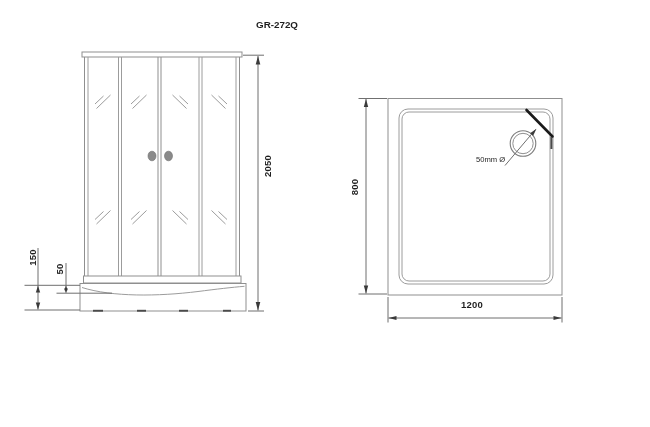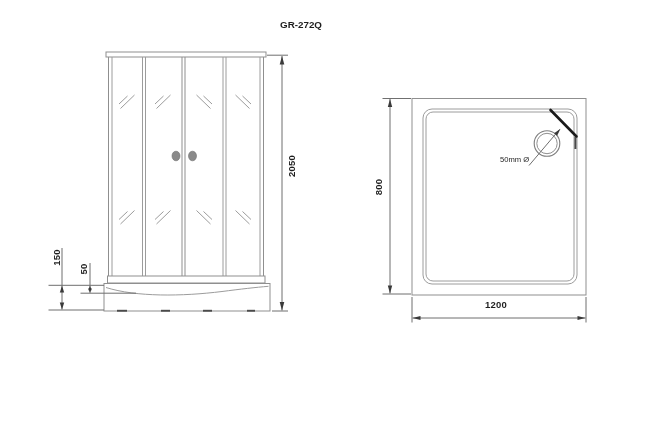--- a/index.html
+++ b/index.html
@@ -2,21 +2,20 @@
 <html><head>
 <meta charset="utf-8">
 <style>
   html,body{margin:0;padding:0;background:#ffffff;}
   .canvas{
     position:relative;
     width:590px;height:427px;
     background:#ffffff;
     font-family:"Liberation Sans", sans-serif;
     overflow:hidden;
-    padding-left:24px;
   }
   svg{display:block;}
   text{fill:#1f1f1f;}
   .dim-text{font-size:9.5px;font-weight:700;letter-spacing:0.2px;}
   .small-text{font-size:7.6px;font-weight:400;}
   .title-text{font-size:9.8px;font-weight:700;}
   .draw{stroke:#8f8f8f;stroke-width:1;fill:none;}
   .draw-light{stroke:#9c9c9c;stroke-width:1;fill:none;}
   .dim{stroke:#6f6f6f;stroke-width:1;fill:none;}
   .arrow{fill:#3a3a3a;stroke:none;}

